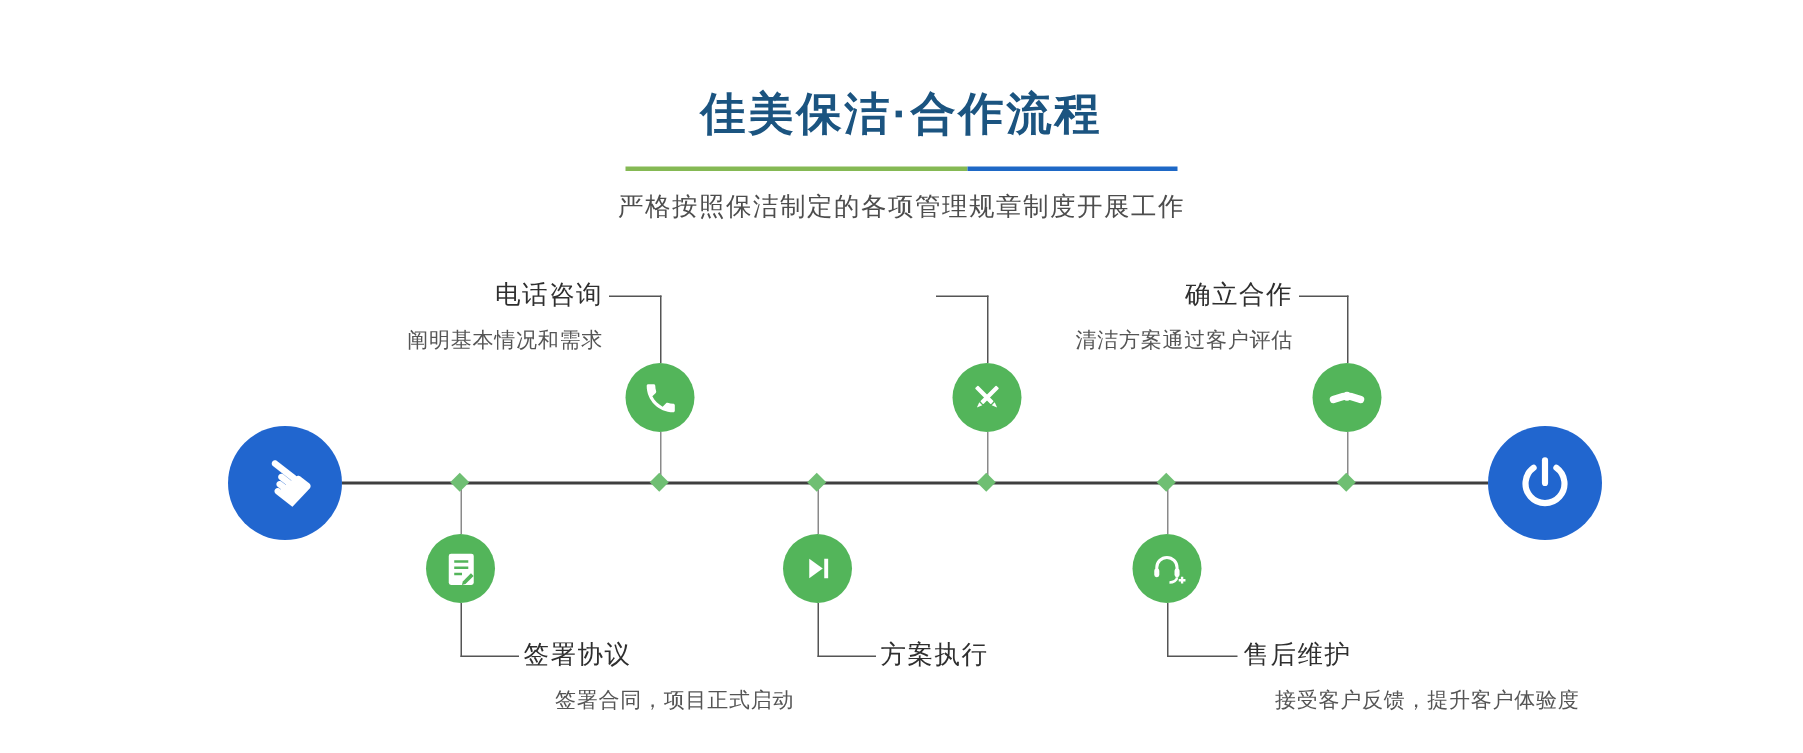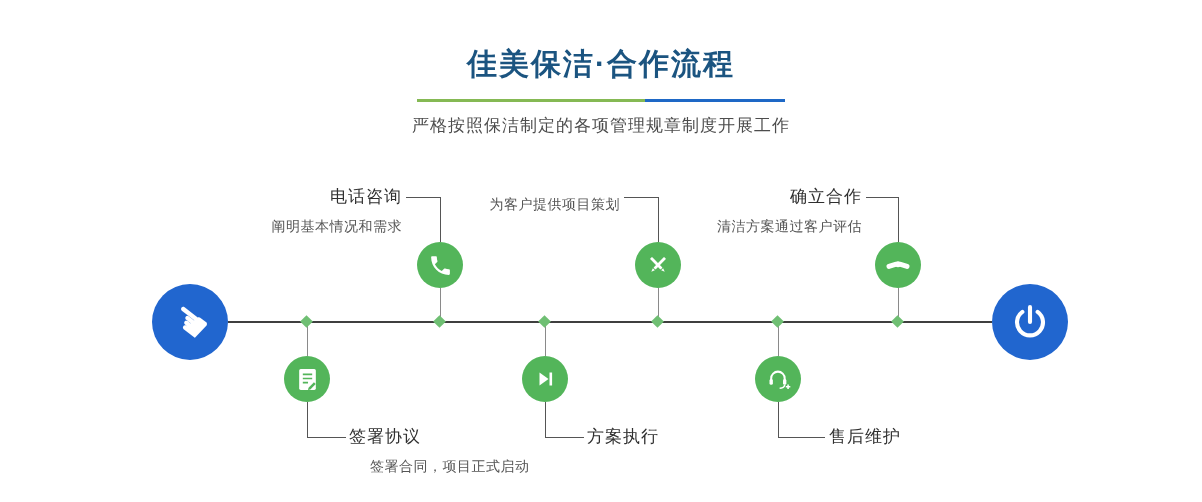--- a/index.html
+++ b/index.html
@@ -1,20 +1,20 @@
 <!DOCTYPE html>
 <html><head>
 <meta charset="utf-8">
 <style>
   html,body{margin:0;padding:0;background:#fff;}
   body{font-family:"Liberation Sans","DejaVu Sans",sans-serif;}
   .page{position:relative;width:1202px;height:502px;background:#ffffff;overflow:hidden;}
 
   
-  .header{position:absolute;top:0;left:0;width:100%;text-align:center;}
+  .header{position:absolute;top:12px;left:0;width:100%;text-align:center;}
   .title{margin:44px 0 0 0;font-size:30px;font-weight:700;letter-spacing:2px;color:#1b5480;}
   .divider{width:368px;height:3px;margin:14px auto 0 auto;font-size:0;line-height:0;}
   .divider .seg{display:inline-block;height:3px;vertical-align:top;}
   .divider .seg.green{width:62%;background:#85b954;}
   .divider .seg.blue{width:38%;background:#1e68c6;}
   .subtitle{margin:12px 0 0 0;font-size:17px;color:#4d4d4d;letter-spacing:1px;}
 
   
   .main-line{position:absolute;left:228px;top:321px;width:764px;height:2px;background:#3f3f3f;}
   .big-circle{position:absolute;width:76px;height:76px;border-radius:50%;background:#2166cf;
@@ -119,21 +119,20 @@
       <svg class="icon-svg" width="26" height="26" viewBox="0 0 24 24">
         <g fill="#fff">
           <rect x="10.7" y="2.8" width="2.6" height="13.8" rx="0.5" transform="rotate(45 12 12)"></rect>
           <path d="M10.7 17.4h2.6l-1.3 3.4z" transform="rotate(45 12 12)"></path>
           <rect x="10.7" y="2.8" width="2.6" height="13.8" rx="0.5" transform="rotate(-45 12 12)"></rect>
           <path d="M10.7 17.4h2.6l-1.3 3.4z" transform="rotate(-45 12 12)"></path>
         </g>
       </svg>
     </div>
     <div class="txt top t2-txt">
-      <div class="desc">为客户提供项目策划</div>
     </div>
 
     <div class="stem t3-stem"></div>
     <div class="diamond t3-diamond"></div>
     <div class="lconn top t3-conn"></div>
     <div class="node t3-circle">
       <svg class="icon-svg" width="28" height="28" viewBox="0 0 24 24" fill="#fff">
         <rect x="2" y="10.2" width="10" height="4.2" rx="2.1" transform="rotate(-18 7 12.3)"></rect>
         <rect x="12" y="10.2" width="10" height="4.2" rx="2.1" transform="rotate(18 17 12.3)"></rect>
         <circle cx="12" cy="11.3" r="2.6"></circle>
@@ -181,16 +180,17 @@
       <svg class="icon-svg" width="27" height="27" viewBox="0 0 24 24">
         <path d="M5.5 13v-2a6 6 0 0 1 12 0v2" fill="none" stroke="#fff" stroke-width="1.8"></path>
         <rect x="4" y="11.5" width="3" height="5.2" rx="1.4" fill="#fff"></rect>
         <rect x="16" y="11.5" width="3" height="5.2" rx="1.4" fill="#fff"></rect>
         <path d="M17.5 16.7c0 2-2.3 3.1-4.5 3.1" fill="none" stroke="#fff" stroke-width="1.5"></path>
         <path d="M20.5 16.5v4M18.5 18.5h4" stroke="#fff" stroke-width="1.4" fill="none"></path>
       </svg>
     </div>
     <div class="txt bottom b3-txt">
       <div class="label">售后维护</div>
+      <div class="desc">接受客户反馈，提升客户体验度</div>
     </div>
 
   </div>
 </div>
 
 </body></html>

